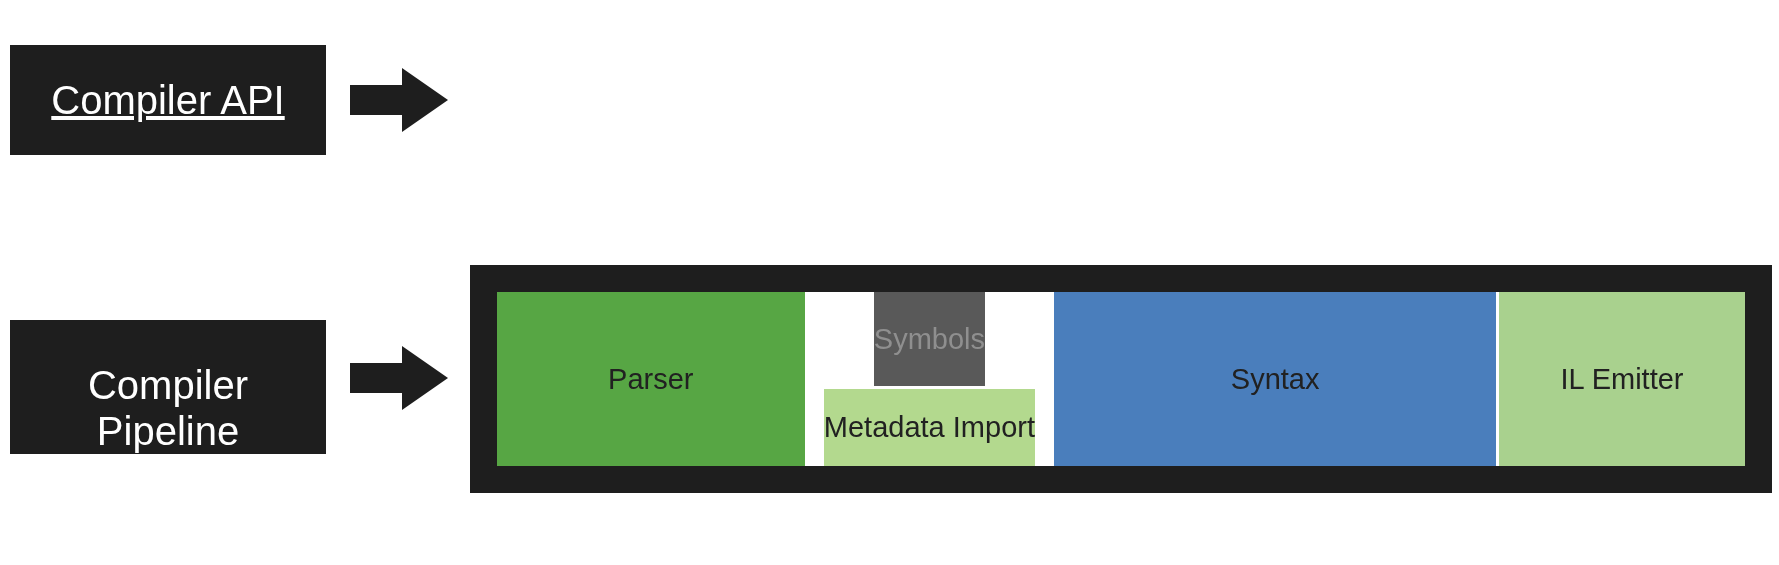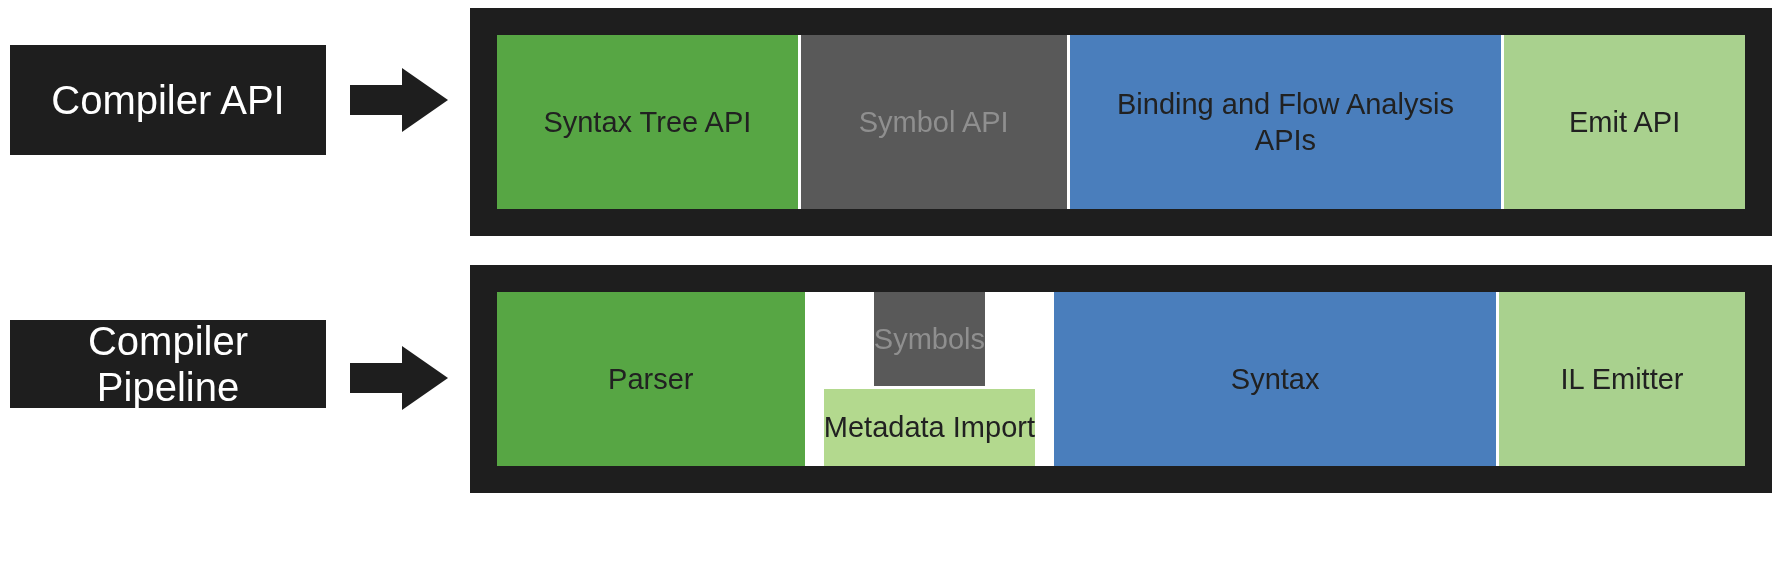--- a/index.html
+++ b/index.html
@@ -23,21 +23,21 @@
     display: flex;
     align-items: center;
     justify-content: center;
     text-align: center;
     color: #ffffff;
     font-size: 40px;
     line-height: 1.15;
     font-weight: 400;
   }
   .label-plate.row1 { top: 45px; height: 110px; }
-  .label-plate.row2 { top: 320px; height: 88px; padding: 0 40px; box-sizing: border-box; }
+  .label-plate.row2 { top: 320px; height: 134px; padding: 0 40px; box-sizing: border-box; align-items: flex-end; }
   
   .arrow {
     position: absolute;
     left: 350px;
     width: 98px;
     height: 64px;
   }
   .arrow.row1 { top: 68px; }
   .arrow.row2 { top: 346px; }
   
@@ -82,44 +82,28 @@
     padding: 0;
   }
   .stack-top    { flex: 95 1 0; display:flex; align-items:center; justify-content:center; }
   .stack-bottom { flex: 78 1 0; display:flex; align-items:center; justify-content:center; text-align:center; line-height:1.2; }
 </style>
 </head>
 <body>
 
 <div class="canvas">
 
-  <div class="label-plate row1" style="background: rgb(30, 30, 30);">
+  <div class="label-plate row1" style="background: rgb(30, 30, 30); text-decoration: underline;">
     <span>Compiler API</span>
   </div>
 
   <svg class="arrow row1" viewBox="0 0 98 64" aria-hidden="true">
     <polygon points="0,17 52,17 52,0 98,32 52,64 52,47 0,47" fill="#1e1e1e"></polygon>
   </svg>
 
-  <div class="frame row1" style="background: rgb(30, 30, 30);">
-    <div class="frame-inner">
-      <div class="box w-green" style="background: rgb(87, 166, 68);">
-        <span>Syntax Tree API</span>
-      </div>
-      <div class="box w-gray muted-text" style="background: rgb(89, 89, 89);">
-        <span>Symbol API</span>
-      </div>
-      <div class="box w-blue" style="background: rgb(74, 126, 188);">
-        <span>Binding and Flow Analysis APIs</span>
-      </div>
-      <div class="box w-lgreen" style="background: rgb(169, 209, 142);">
-        <span>Emit API</span>
-      </div>
-    </div>
-  </div>
 
   <div class="label-plate row2" style="background: rgb(30, 30, 30);">
     <span>Compiler Pipeline</span>
   </div>
 
   <svg class="arrow row2" viewBox="0 0 98 64" aria-hidden="true">
     <polygon points="0,17 52,17 52,0 98,32 52,64 52,47 0,47" fill="#1e1e1e"></polygon>
   </svg>
 
   <div class="frame row2" style="background: rgb(30, 30, 30);">

